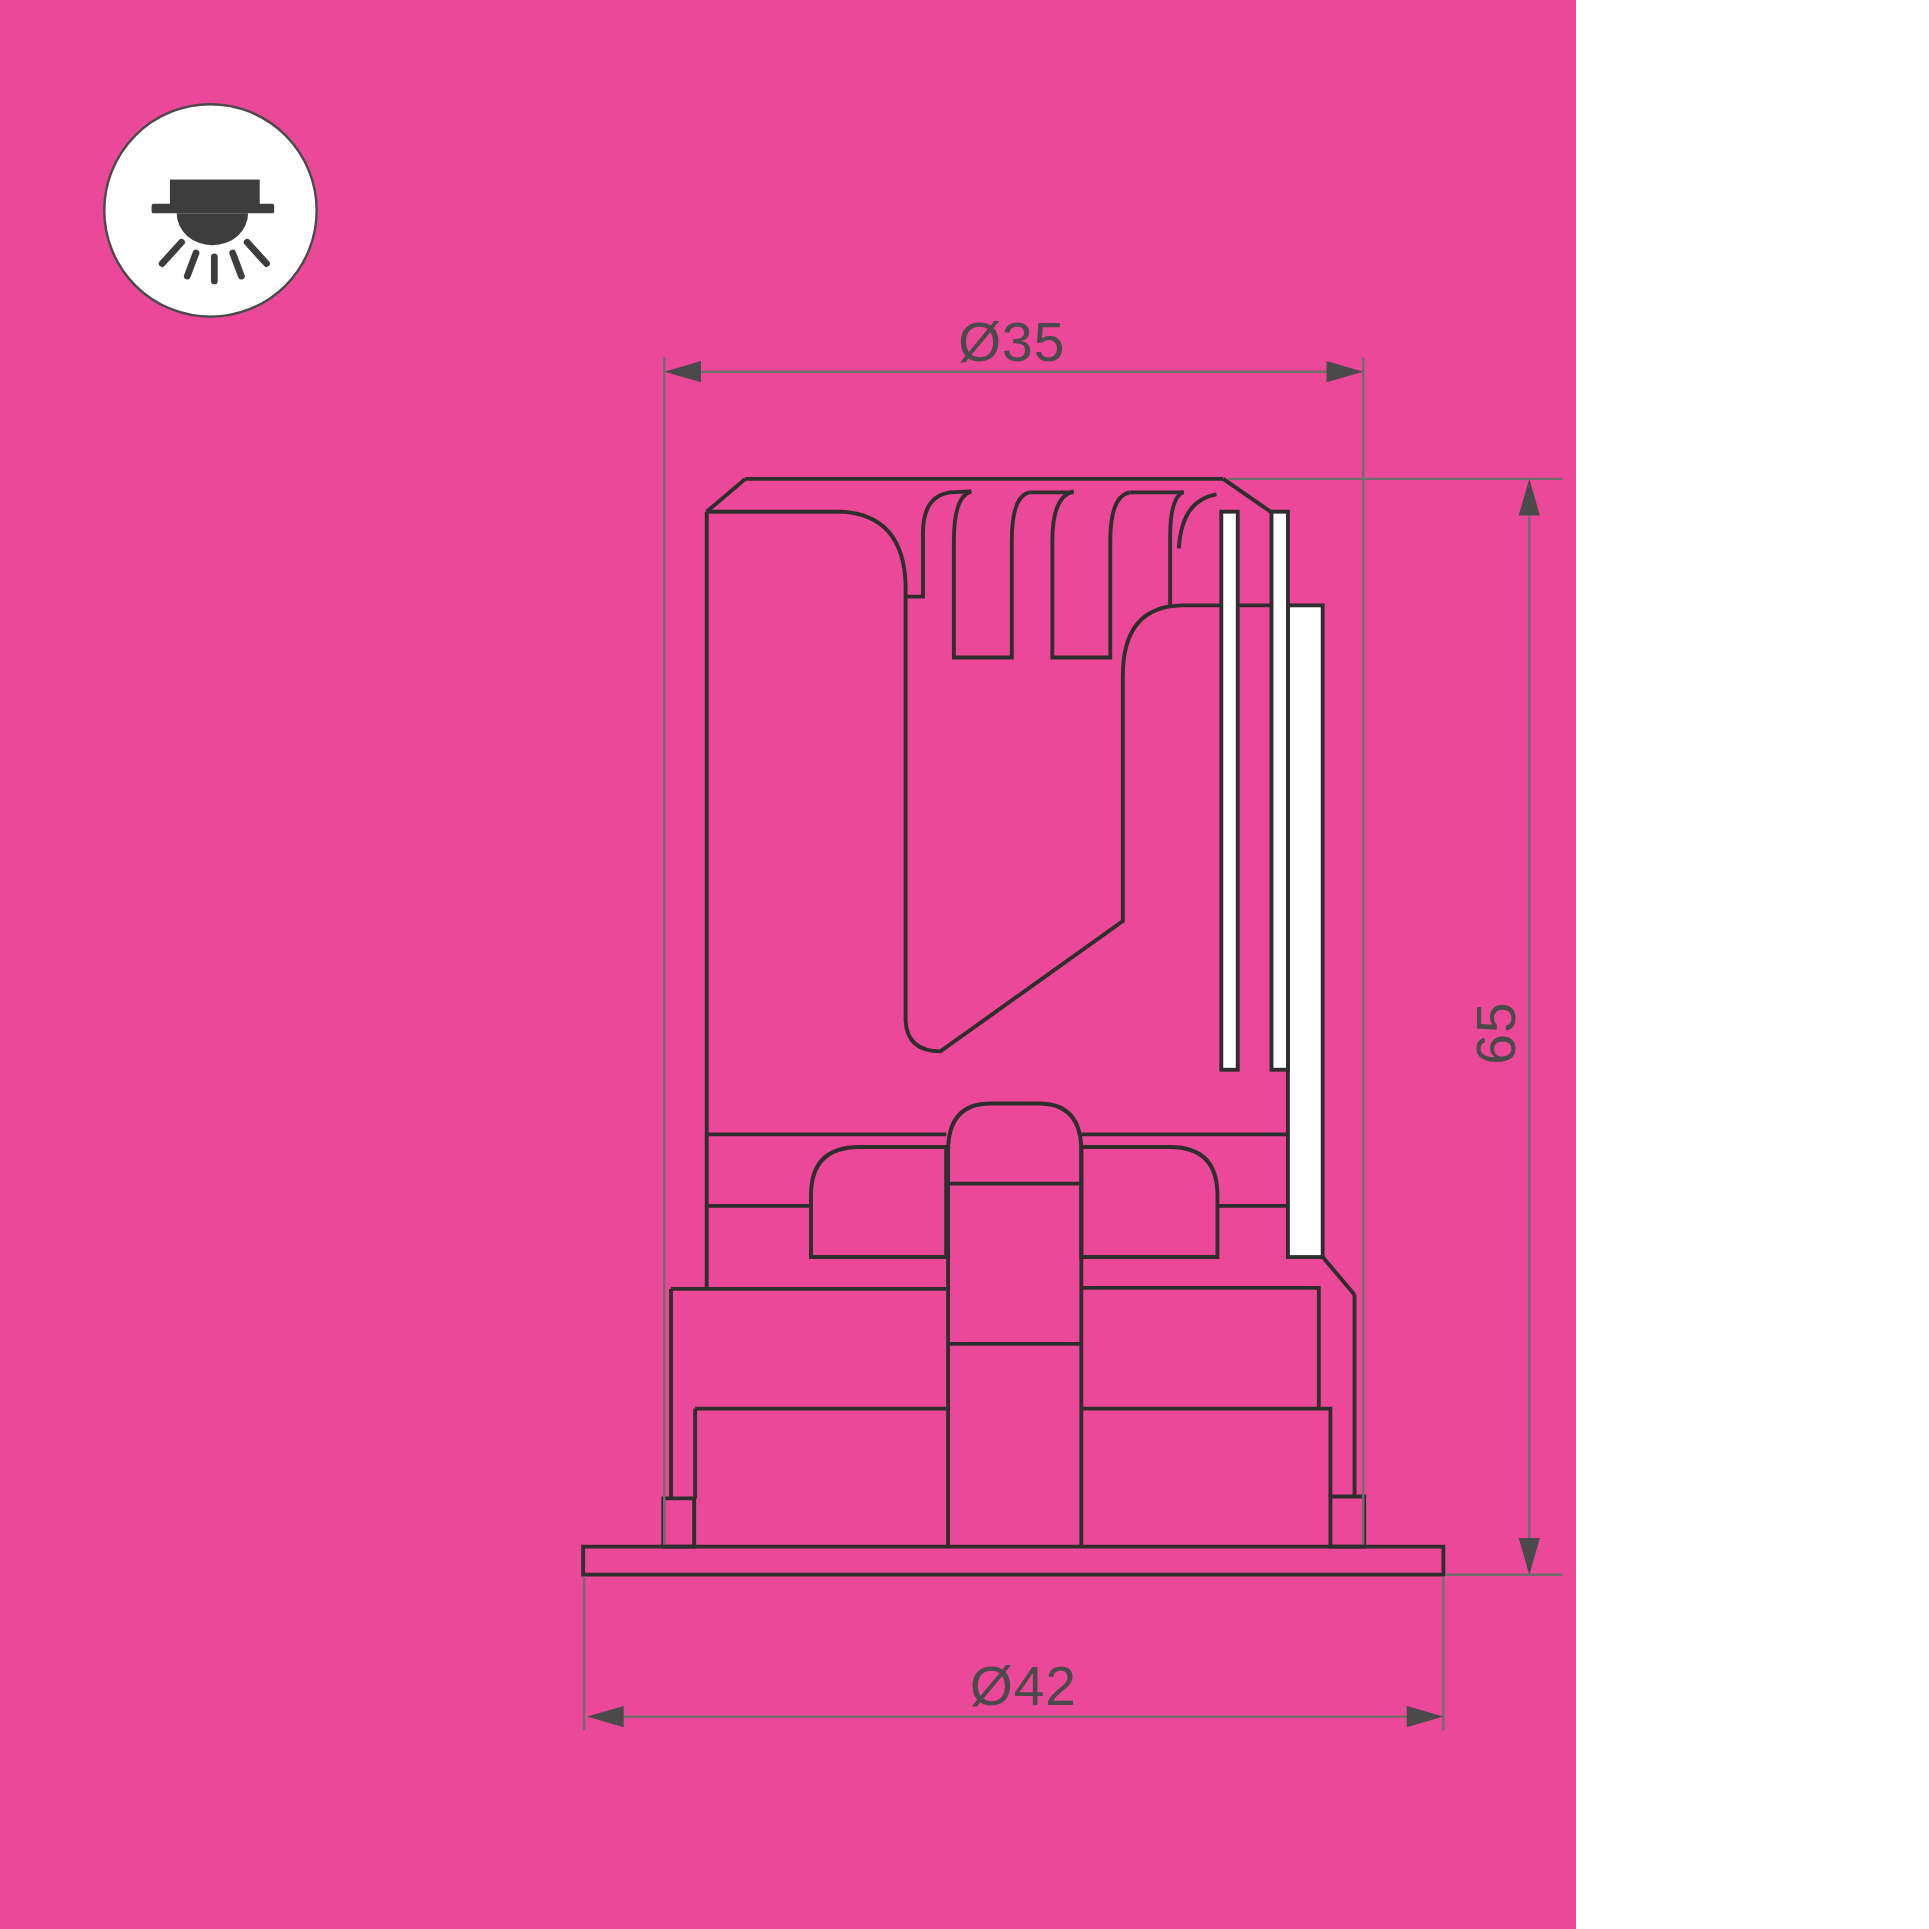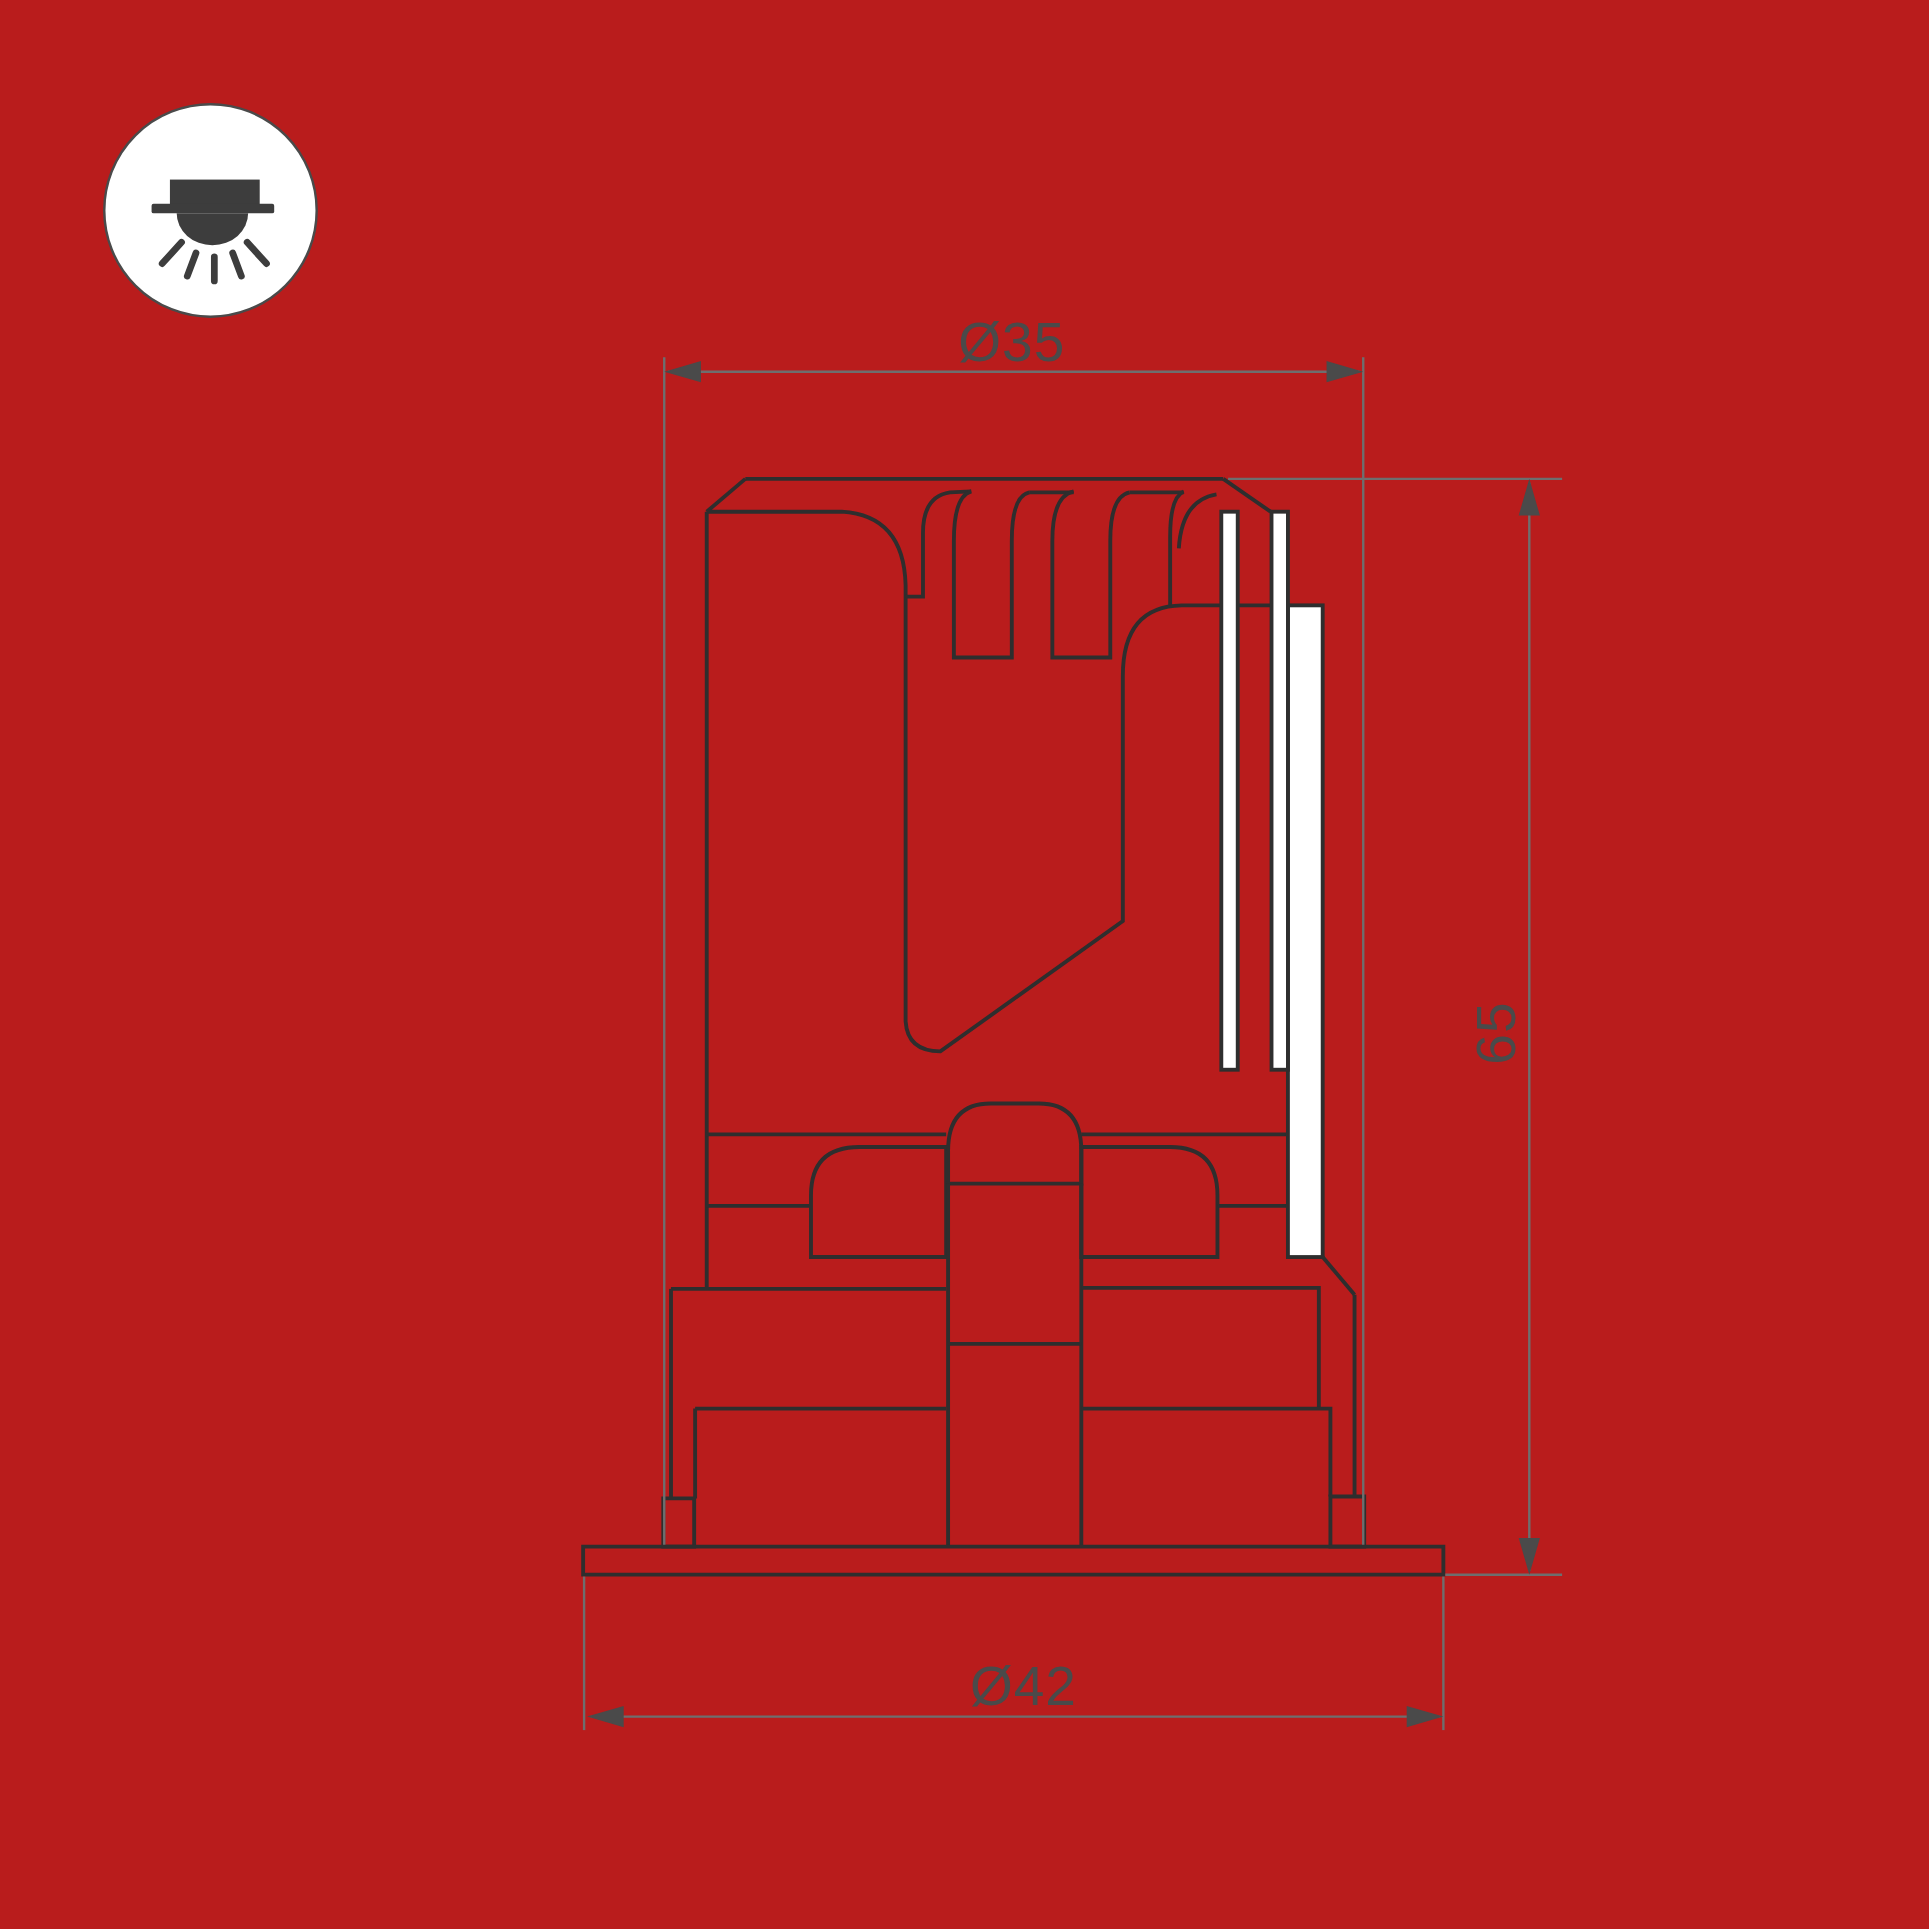--- a/index.html
+++ b/index.html
@@ -1,16 +1,16 @@
 <!DOCTYPE html>
 <html><head>
 <meta charset="utf-8">
 <style>
   html,body{margin:0;padding:0;background:#ffffff;}
-  .page{width:1929px;height:1929px;background:#b91c1c;position:relative;font-family:"Liberation Sans",sans-serif;}
+  .page{width:1576px;height:1929px;background:#ec4899;position:relative;font-family:"Liberation Sans",sans-serif;}
   svg{display:block;}
   .dim-label{font-family:"Liberation Sans","DejaVu Sans",sans-serif;font-size:57px;letter-spacing:1px;}
 </style>
 </head>
 <body>
 
 <div class="page">
 <svg width="1929" height="1929" viewBox="0 0 1998 1998" xmlns="http://www.w3.org/2000/svg">
 
   <g>

